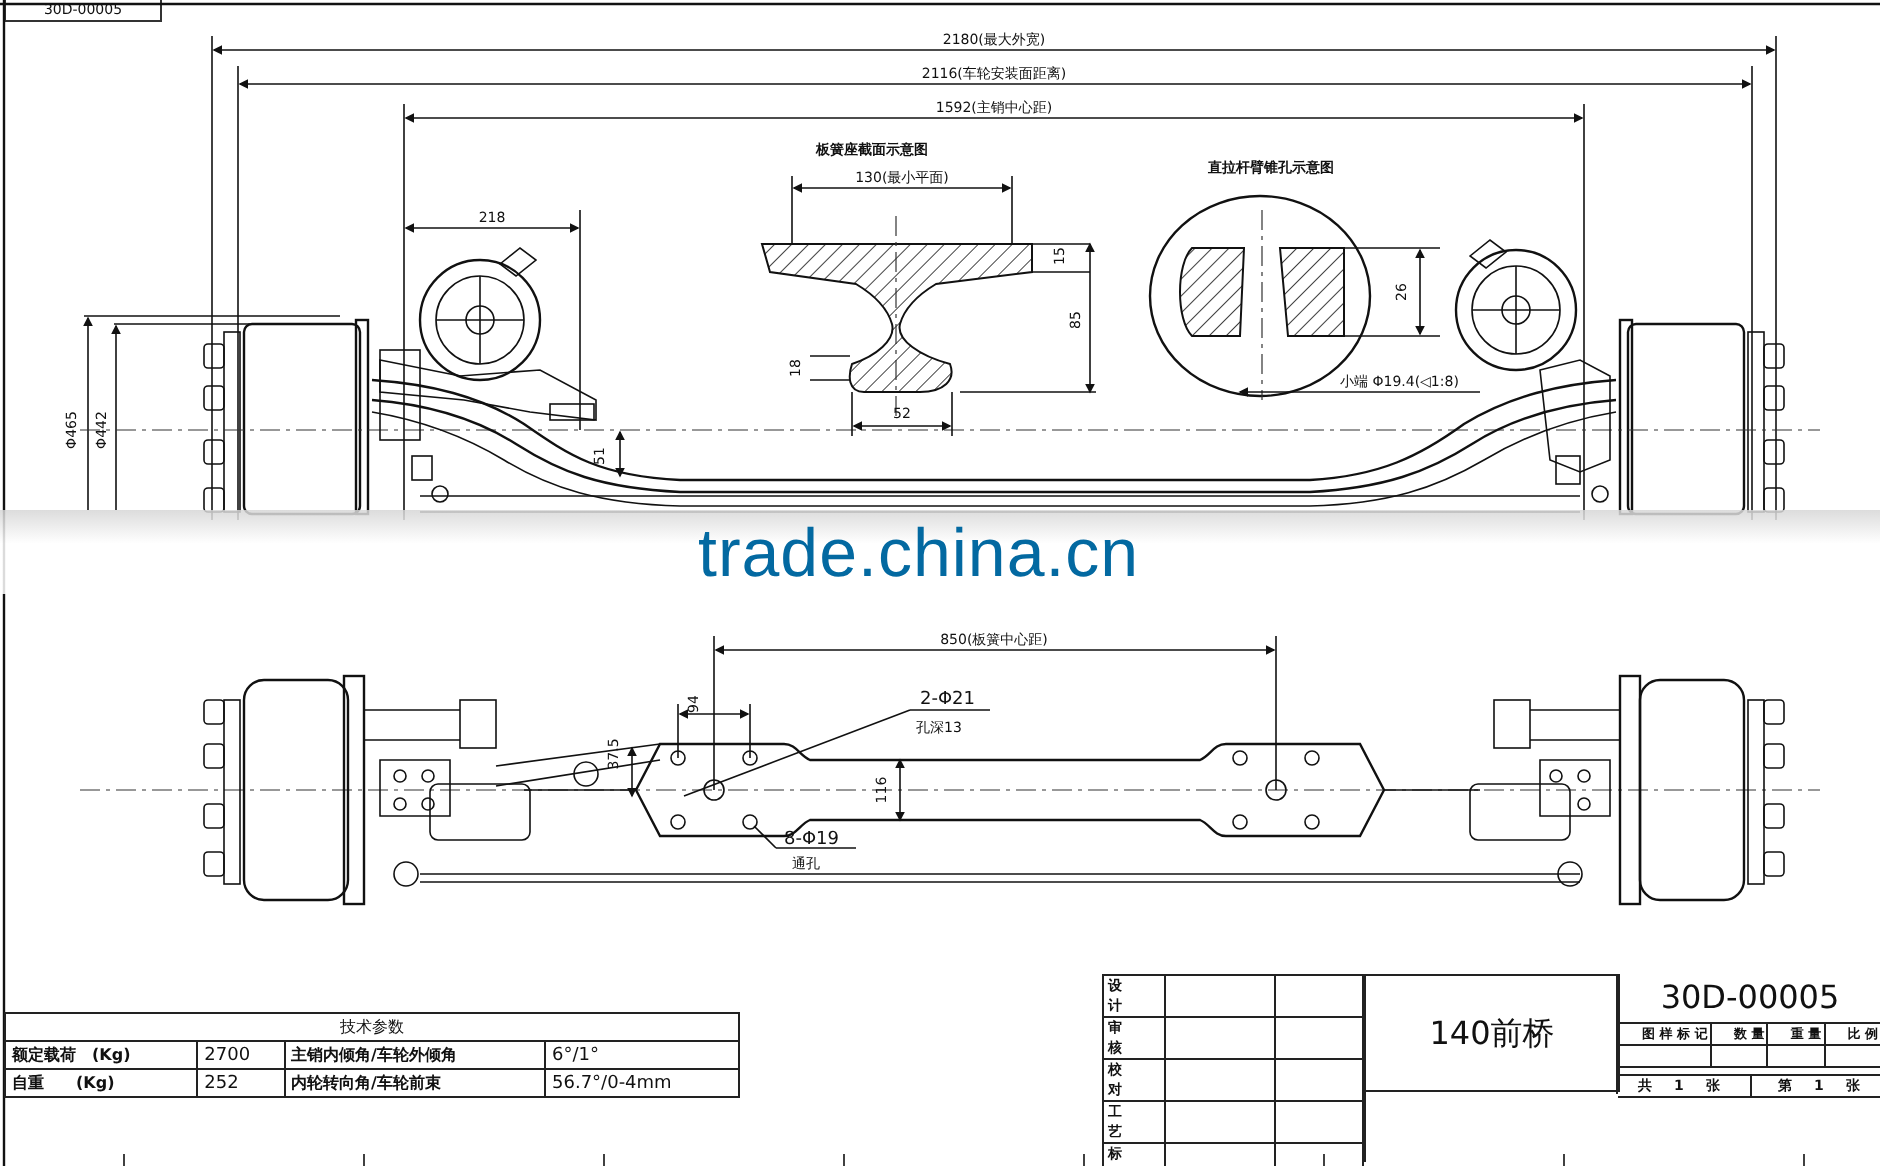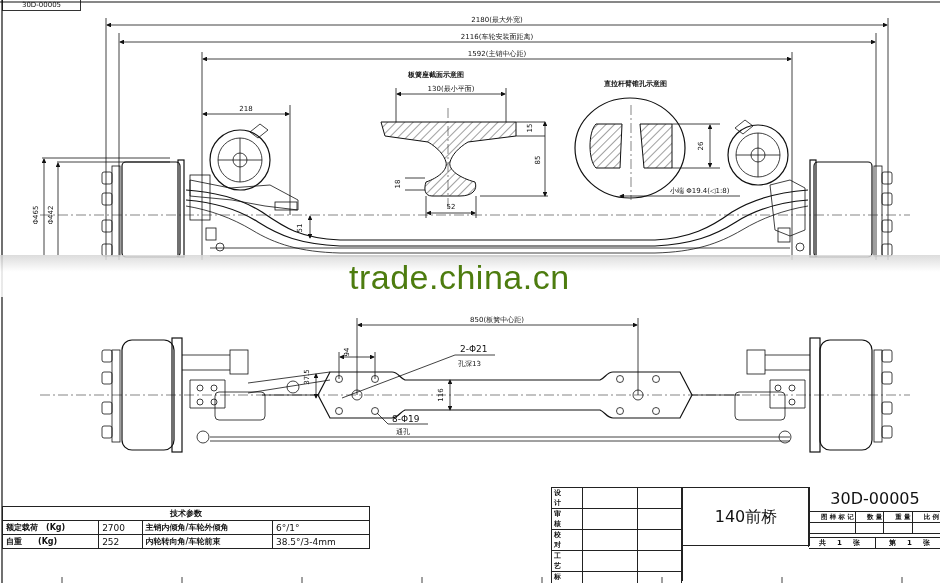--- a/index.html
+++ b/index.html
@@ -5,26 +5,26 @@
   html, body { margin: 0; padding: 0; background: #ffffff; }
   body { width: 940px; height: 583px; position: relative; overflow: hidden; font-family: "DejaVu Sans", sans-serif; color: #111; }
   #drawing { position: absolute; left: 0; top: 0; width: 940px; height: 583px; }
   .txt { font-family: "DejaVu Sans", sans-serif; fill: #111; }
   .dimtxt { font-size: 7px; }
   .thin { stroke: #111; stroke-width: 0.8; fill: none; }
   .med { stroke: #111; stroke-width: 1.2; fill: none; }
   .center { stroke: #333; stroke-width: 0.6; stroke-dasharray: 10 3 2 3; fill: none; }
   .hatch { fill: url(#hatch); stroke: #111; stroke-width: 1; }
   .watermark-band { position: absolute; left: 0; top: 255px; width: 940px; height: 42px; background: linear-gradient(#d6d6d6, #ffffff 40%); opacity: 0.85; }
-  .watermark { position: absolute; left: 349px; top: 258px; font-family: "Liberation Sans", sans-serif; font-size: 34px; color: #4d7c0f; letter-spacing: 0.5px; }
+  .watermark { position: absolute; left: 349px; top: 258px; font-family: "Liberation Sans", sans-serif; font-size: 34px; color: #0369a1; letter-spacing: 0.5px; }
   .tag-box { position: absolute; left: 2px; top: 0; width: 77px; height: 10px; border: 1px solid #333; border-top: none; font-size: 7px; line-height: 10px; text-align: center; }
   
   .params { position: absolute; left: 2px; top: 506px; width: 368px; border-collapse: collapse; font-size: 9px; }
   .params td { border: 1px solid #222; padding: 0 3px; height: 13px; white-space: nowrap; }
-  .params .title-cell { text-align: center; font-size: 8px; font-weight: bold; }
+  .params .title-cell { text-align: center; font-size: 8px; font-weight: normal; }
   .params .lbl { font-size: 8px; font-weight: bold; margin-left: 16px; }
   
   .tb-left { position: absolute; left: 551px; top: 487px; border-collapse: collapse; font-size: 7px; }
   .tb-left td { border: 1px solid #222; height: 14px; padding: 0 2px; }
   .tb-left td.r { width: 26px; font-weight: bold; letter-spacing: 4px; }
   .tb-left td.c1 { width: 50px; }
   .tb-left td.c2 { width: 39px; }
   .tb-name { position: absolute; left: 682px; top: 487px; width: 126px; height: 57px; border: 1px solid #222; border-left: 1px solid #222; font-size: 16px; text-align: center; line-height: 57px; font-family: "DejaVu Sans", sans-serif; }
   .tb-name-lower { position: absolute; left: 682px; top: 545px; width: 126px; height: 36px; border-left: 1px solid #222; }
   .tb-right { position: absolute; left: 808px; top: 487px; width: 132px; height: 60px; border-left: 1px solid #222; }
@@ -287,21 +287,21 @@
   <tr>
     <td class="lbl">额定载荷　(Kg)</td>
     <td>2700</td>
     <td class="lbl">主销内倾角/车轮外倾角</td>
     <td>6°/1°</td>
   </tr>
   <tr>
     <td class="lbl">自重　　(Kg)</td>
     <td>252</td>
     <td class="lbl">内轮转向角/车轮前束</td>
-    <td>38.5°/3-4mm</td>
+    <td>56.7°/0-4mm</td>
   </tr>
 </tbody>
   </table>
 
 <table class="tb-left">
   <tbody>
       <tr>
         <td class="r">设 计</td>
         <td class="c1"></td>
         <td class="c2"></td>

